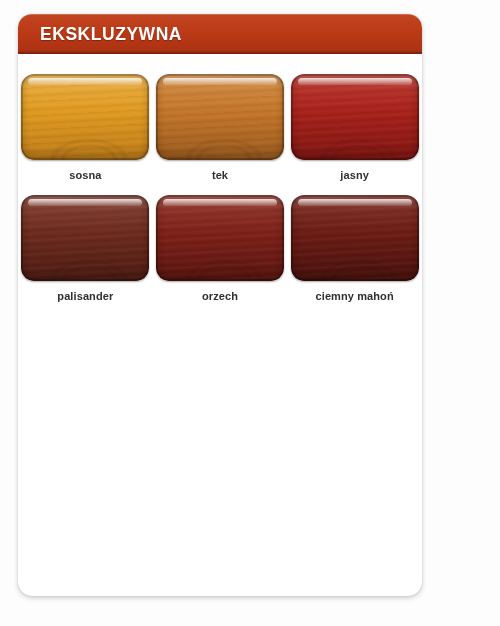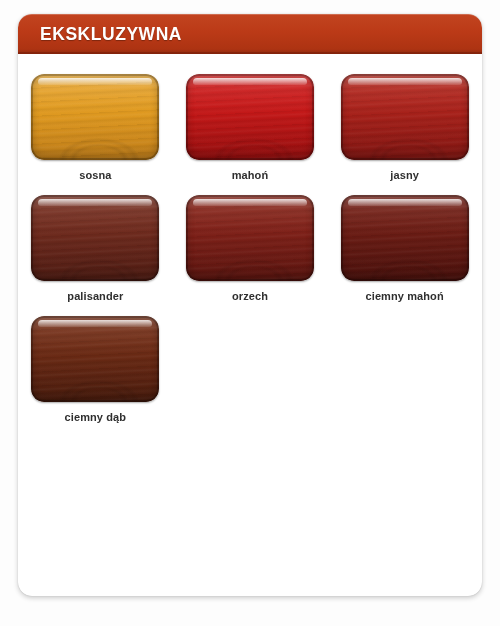--- a/index.html
+++ b/index.html
@@ -12,21 +12,21 @@
     background: #fdfdfd;
     font-family: "Liberation Sans", "DejaVu Sans", sans-serif;
     overflow: hidden;
   }
 
   
   .card {
     position: absolute;
     left: 18px;
     top: 14px;
-    width: 464px;
+    width: 404px;
     height: 582px;
     background: #ffffff;
     border-radius: 14px;
     box-shadow: 0 2px 5px rgba(0,0,0,0.20), 0 0 1px rgba(0,0,0,0.25);
     overflow: hidden;
     box-sizing: border-box;
   }
 
   
   .header {
@@ -188,28 +188,28 @@
             <div class="chip-grain"></div>
             <div class="chip-knot"></div>
             <div class="chip-sheen"></div>
             <div class="chip-rim"></div>
             <div class="chip-gloss"></div>
           </div>
           <div class="chip-label">sosna</div>
         </div>
         <div class="swatch-cell">
           <div class="chip">
-            <div class="chip-base" style="background: linear-gradient(rgb(208, 32, 32) 0%, rgb(196, 24, 24) 42%, rgb(157, 16, 16) 100%);"></div>
-            <div class="chip-grain"></div>
-            <div class="chip-knot"></div>
-            <div class="chip-sheen"></div>
-            <div class="chip-rim"></div>
-            <div class="chip-gloss"></div>
-          </div>
-          <div class="chip-label">mahoń</div>
+            <div class="chip-base" style="background: linear-gradient(rgb(207, 131, 52) 0%, rgb(196, 118, 42) 42%, rgb(164, 95, 31) 100%);"></div>
+            <div class="chip-grain"></div>
+            <div class="chip-knot"></div>
+            <div class="chip-sheen"></div>
+            <div class="chip-rim"></div>
+            <div class="chip-gloss"></div>
+          </div>
+          <div class="chip-label">tek</div>
         </div>
         <div class="swatch-cell">
           <div class="chip">
             <div class="chip-base" style="background: linear-gradient(rgb(182, 42, 32) 0%, rgb(168, 33, 26) 42%, rgb(135, 23, 19) 100%);"></div>
             <div class="chip-grain"></div>
             <div class="chip-knot"></div>
             <div class="chip-sheen"></div>
             <div class="chip-rim"></div>
             <div class="chip-gloss"></div>
           </div>
@@ -240,28 +240,17 @@
         <div class="swatch-cell">
           <div class="chip">
             <div class="chip-base" style="background: linear-gradient(rgb(121, 36, 26) 0%, rgb(107, 28, 20) 42%, rgb(78, 18, 13) 100%);"></div>
             <div class="chip-grain"></div>
             <div class="chip-knot"></div>
             <div class="chip-sheen"></div>
             <div class="chip-rim"></div>
             <div class="chip-gloss"></div>
           </div>
           <div class="chip-label">ciemny mahoń</div>
-        </div>
-        <div class="swatch-cell">
-          <div class="chip">
-            <div class="chip-base" style="background: linear-gradient(rgb(122, 51, 27) 0%, rgb(107, 42, 20) 42%, rgb(77, 29, 14) 100%);"></div>
-            <div class="chip-grain"></div>
-            <div class="chip-knot"></div>
-            <div class="chip-sheen"></div>
-            <div class="chip-rim"></div>
-            <div class="chip-gloss"></div>
-          </div>
-          <div class="chip-label">ciemny dąb</div>
         </div>
       </div>
   </div>
 
 </div>
 
 </body></html>

